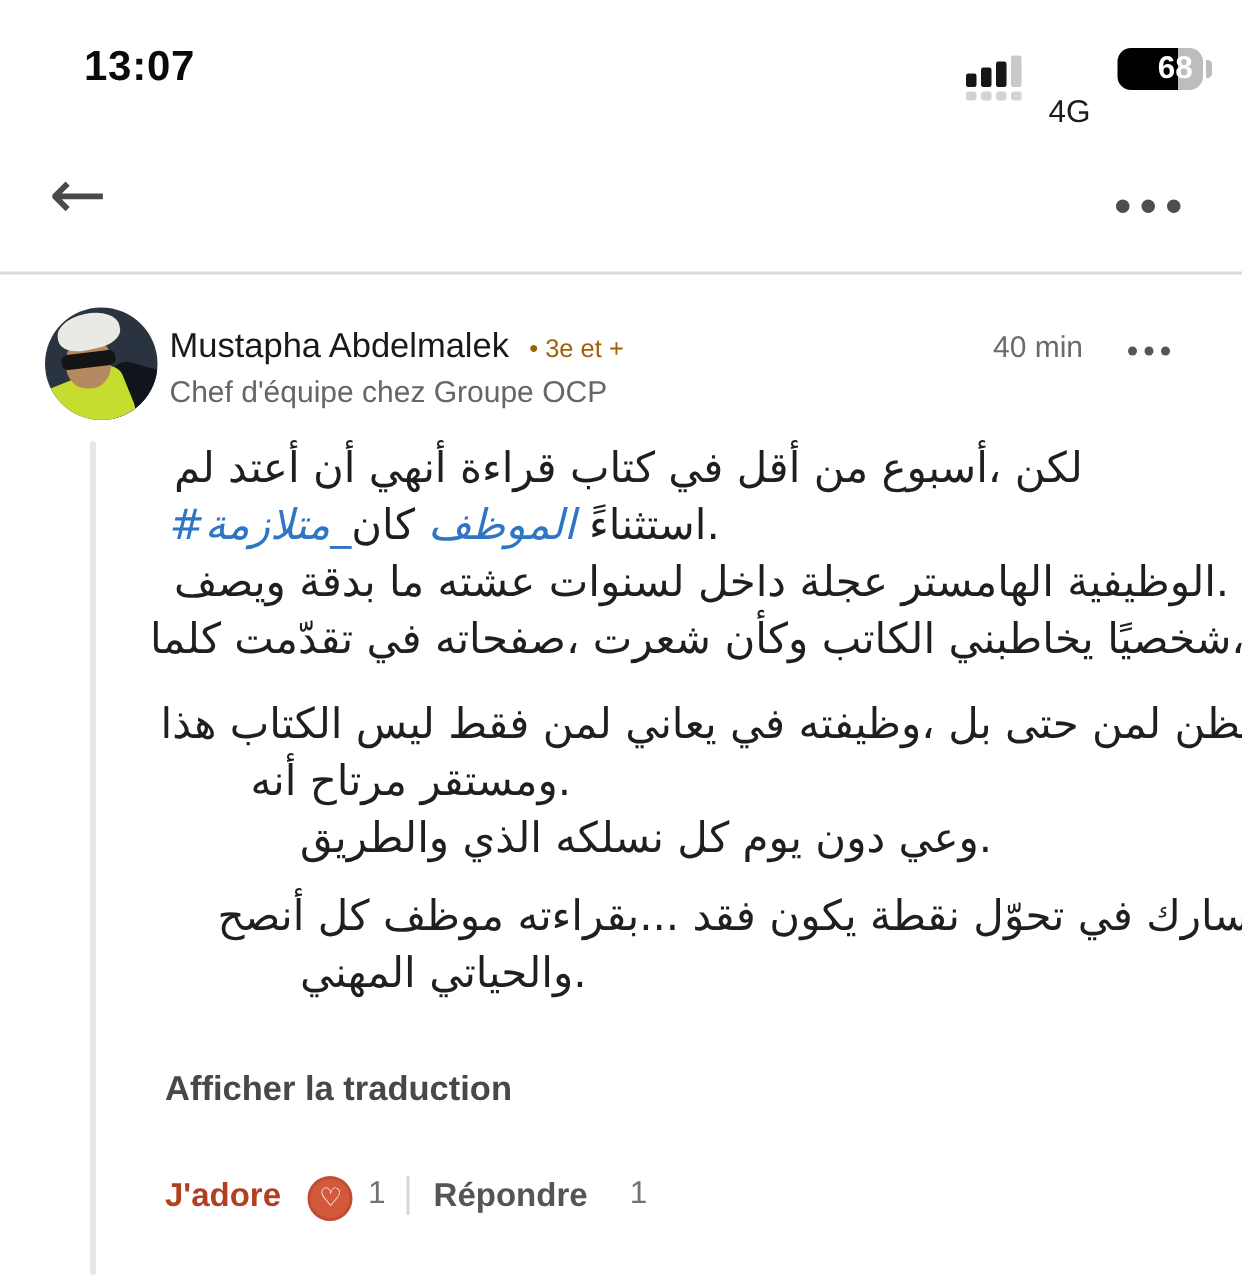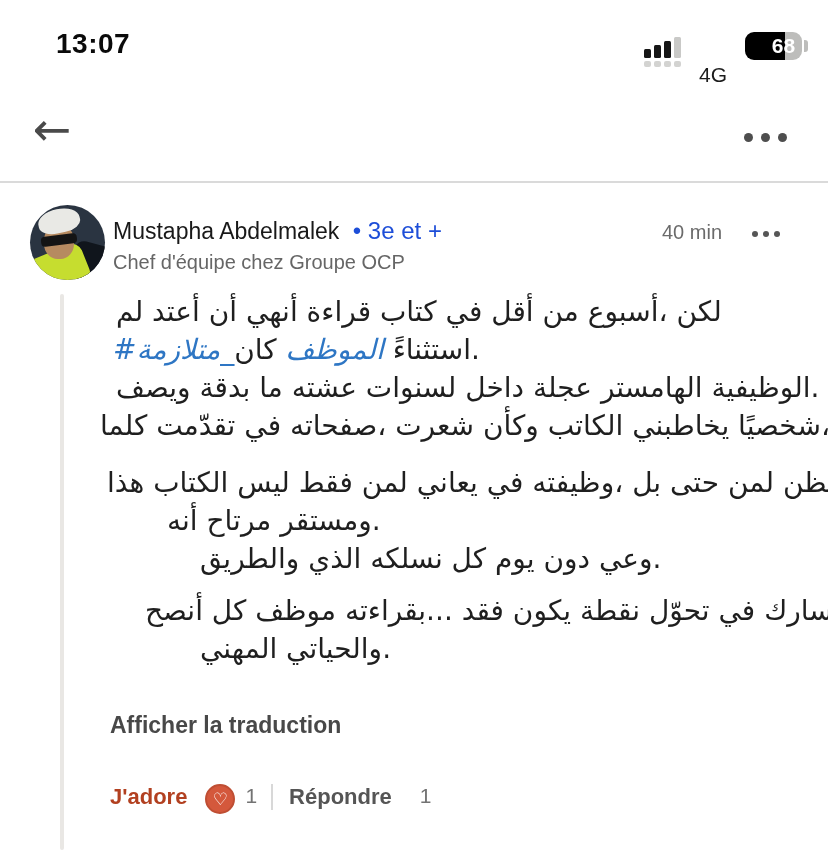--- a/index.html
+++ b/index.html
@@ -32,21 +32,21 @@
   .avatar { position:absolute; left:30px; top:205px; width:75px; height:75px; border-radius:50%;
     background:#2a3441; overflow:hidden; cursor:pointer; }
   .avatar .vest { position:absolute; left:-8px; bottom:-12px; width:66px; height:40px; background:#c6dd2f;
     border-radius:10px; transform:rotate(-22deg); }
   .avatar .shoulder { position:absolute; right:-10px; bottom:-4px; width:44px; height:40px; background:#10151c; border-radius:10px; transform:rotate(15deg); }
   .avatar .face { position:absolute; left:14px; top:20px; width:30px; height:34px; background:#b68a60; border-radius:45%; }
   .avatar .glasses { position:absolute; left:11px; top:30px; width:36px; height:10px; background:#141414; border-radius:4px; transform:rotate(-7deg); }
   .avatar .helmet { position:absolute; left:8px; top:4px; width:42px; height:24px; background:#e9e9e5; border-radius:50% 50% 40% 40%; transform:rotate(-12deg); }
   .name-row { position:absolute; left:113px; top:217px; white-space:nowrap; }
   .author-name { font-size:23px; font-weight:normal; color:#191919; cursor:pointer; }
-  .degree { font-size:24px; color:#1d4ed8; margin-left:9px; }
+  .degree { font-size:17px; color:#a16207; margin-left:9px; }
   .timestamp { position:absolute; left:662px; top:221px; font-size:20px; color:#6b6b6b; }
   .comment-dots { position:absolute; left:752px; top:231px; display:flex; gap:5px; cursor:pointer; }
   .comment-dots i { display:block; width:6px; height:6px; border-radius:50%; background:#565656; }
   .headline { position:absolute; left:113px; top:251px; font-size:20px; color:#666666; white-space:nowrap; }
   
   .thread-line { position:absolute; left:60px; top:294px; width:4px; height:556px; background:#e9e7e4; border-radius:2px; }
   
   .body-text { position:absolute; left:100px; top:293px; width:720px; }
   .t-line { font-family:"DejaVu Sans",sans-serif; direction:ltr; unicode-bidi:plaintext;
     font-size:28px; line-height:38px; color:#1f1f1f; white-space:nowrap; text-align:left; }

